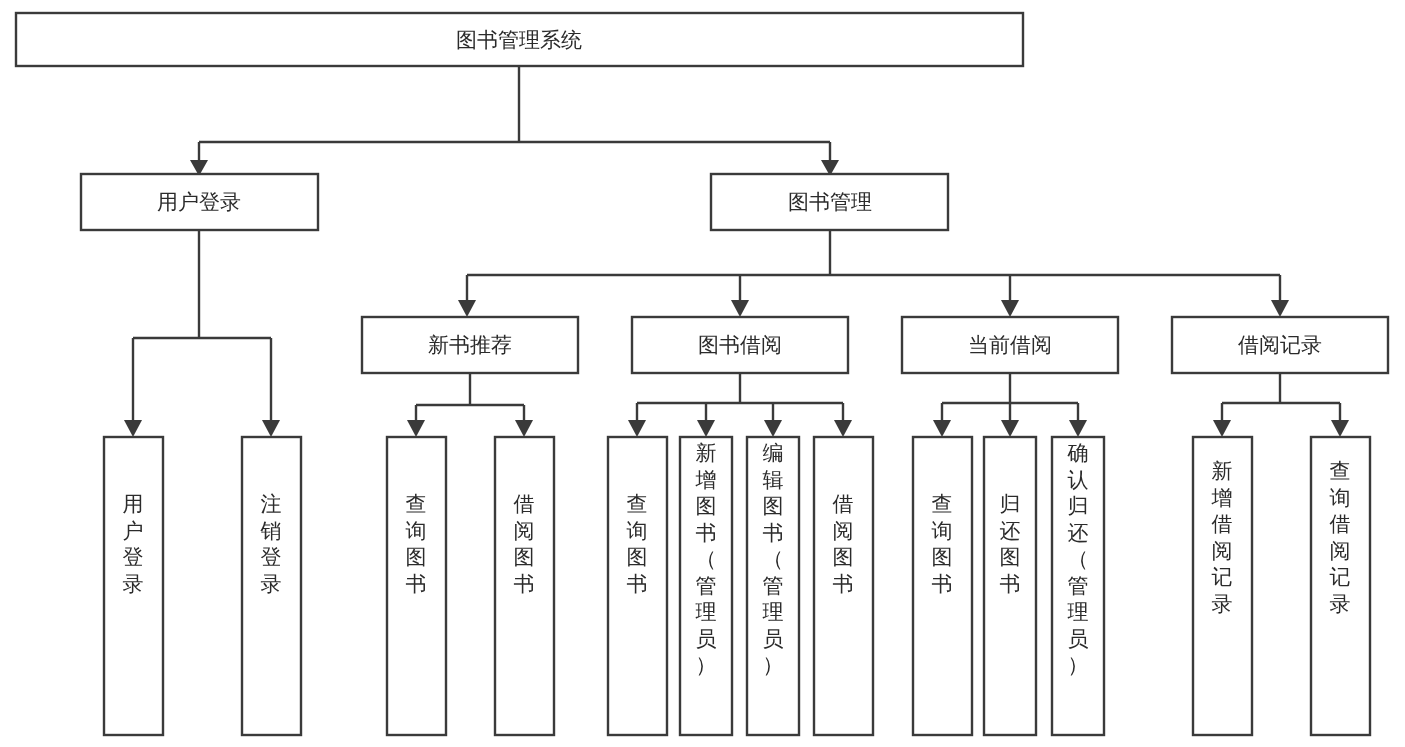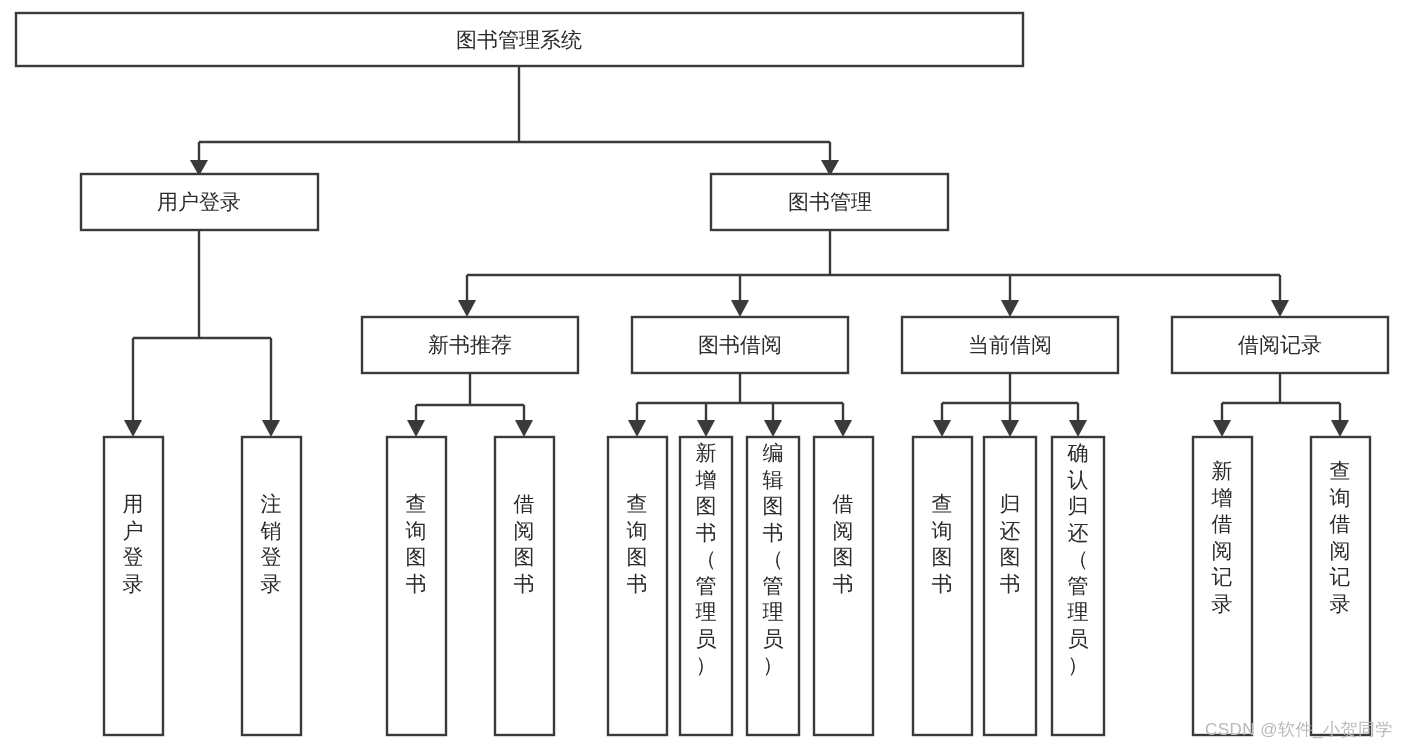--- a/index.html
+++ b/index.html
@@ -252,15 +252,14 @@
       <text class="node-label-vertical" x="1222" y="478"><tspan x="1222" dy="0">新</tspan><tspan x="1222" dy="26.5">增</tspan><tspan x="1222" dy="26.5">借</tspan><tspan x="1222" dy="26.5">阅</tspan><tspan x="1222" dy="26.5">记</tspan><tspan x="1222" dy="26.5">录</tspan></text>
     </g>
 
     <g>
       <rect class="node-box" x="1311" y="437" width="59" height="298"></rect>
       <text class="node-label-vertical" x="1340" y="478"><tspan x="1340" dy="0">查</tspan><tspan x="1340" dy="26.5">询</tspan><tspan x="1340" dy="26.5">借</tspan><tspan x="1340" dy="26.5">阅</tspan><tspan x="1340" dy="26.5">记</tspan><tspan x="1340" dy="26.5">录</tspan></text>
     </g>
 
   </svg>
 
-  <div class="watermark">CSDN @软件_小贺同学</div>
 
 </div>
 
 </body></html>

